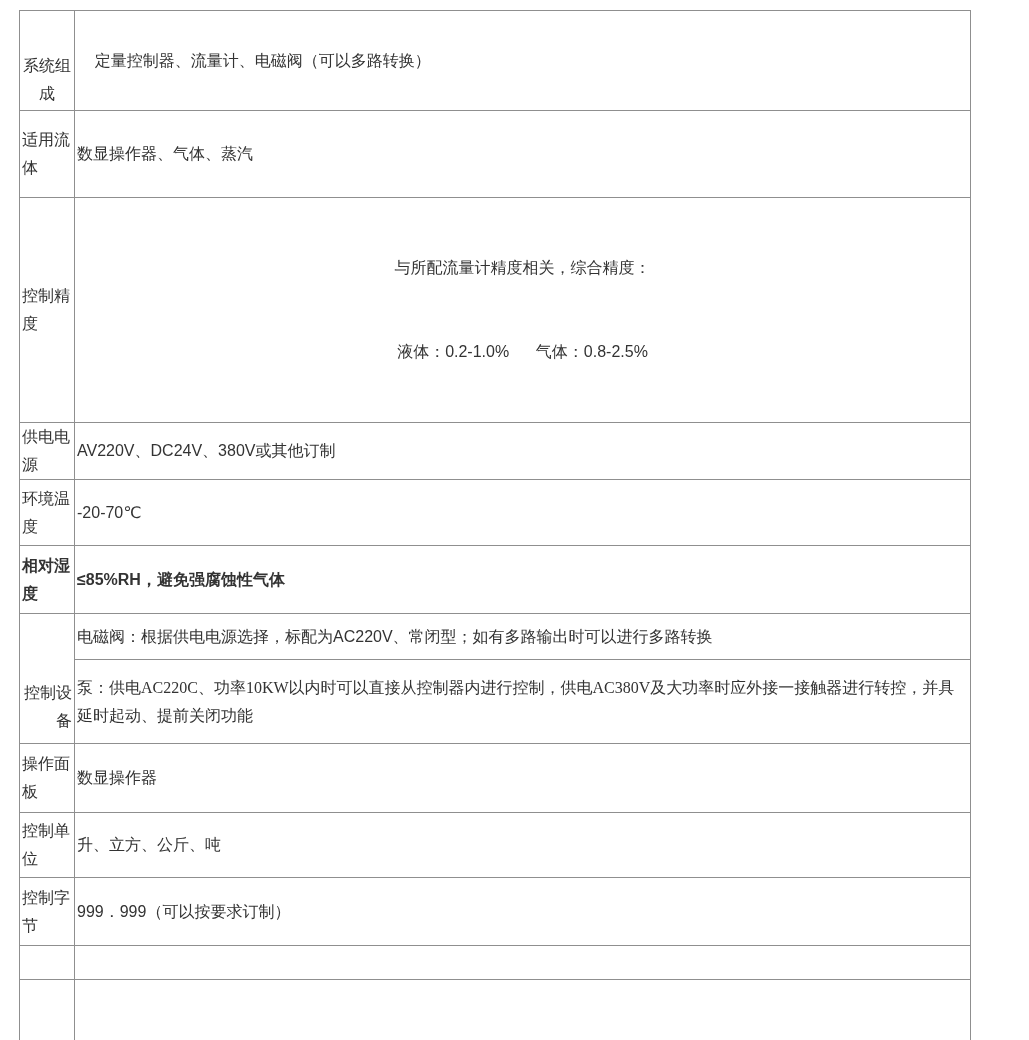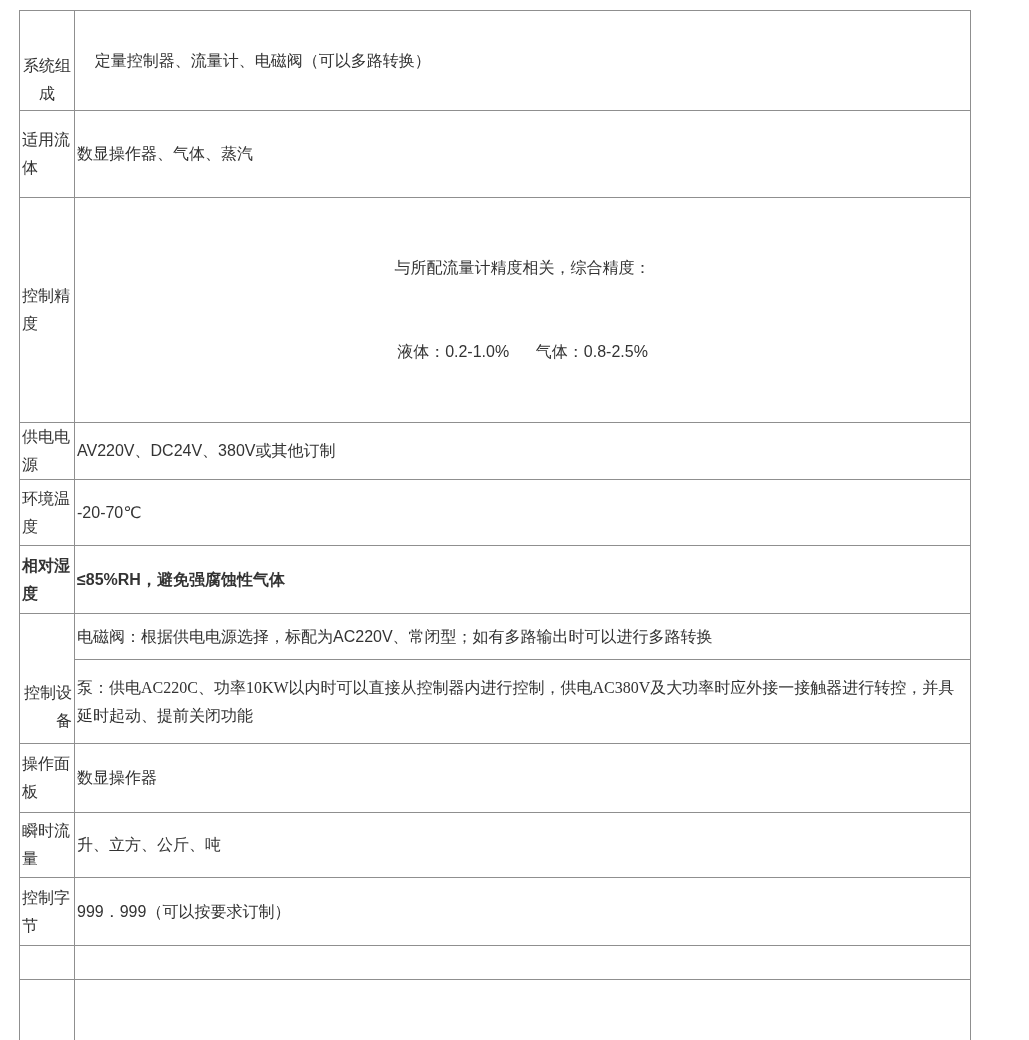--- a/index.html
+++ b/index.html
@@ -98,21 +98,21 @@
         <td class="cnt">电磁阀：根据供电电源选择，标配为AC220V、常闭型；如有多路输出时可以进行多路转换</td>
       </tr>
       <tr class="r7b">
         <td class="cnt">泵：供电AC220C、功率10KW以内时可以直接从控制器内进行控制，供电AC380V及大功率时应外接一接触器进行转控，并具延时起动、提前关闭功能</td>
       </tr>
       <tr class="r8">
         <td class="lbl">操作面板</td>
         <td class="cnt">数显操作器</td>
       </tr>
       <tr class="r9">
-        <td class="lbl">瞬时流量</td>
+        <td class="lbl">控制单位</td>
         <td class="cnt">升、立方、公斤、吨</td>
       </tr>
       <tr class="r10">
         <td class="lbl">控制字节</td>
         <td class="cnt">999．999（可以按要求订制）</td>
       </tr>
       <tr class="r11">
         <td class="lbl"></td>
         <td class="cnt"></td>
       </tr>

